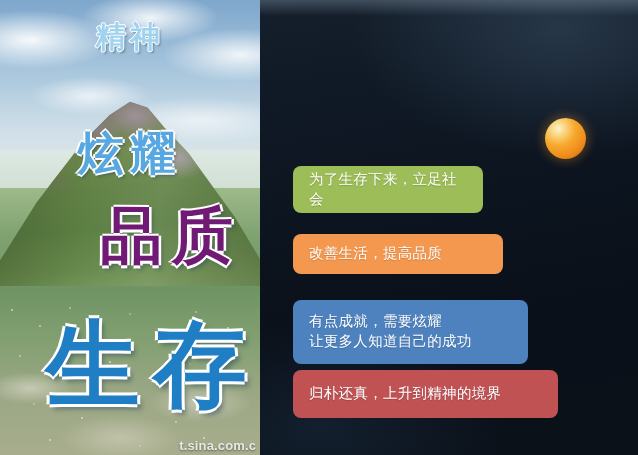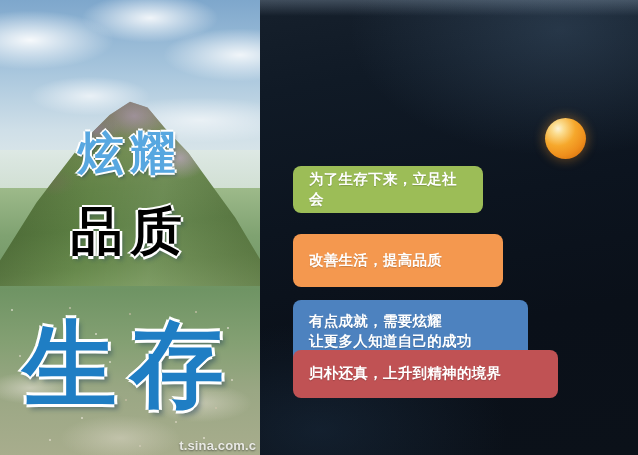--- a/index.html
+++ b/index.html
@@ -129,24 +129,24 @@
     letter-spacing: 0.14em;
     white-space: nowrap;
     line-height: 1;
   }
   .w1 { top: 22px;  font-size: 30px; color: #9fd2ef;
         text-shadow: 0 0 1px #fff, 1px 0 0 #fff, -1px 0 0 #fff, 0 1px 0 #fff, 0 -1px 0 #fff, 2px 2px 2px rgba(70,90,110,0.55); }
   .w2 { top: 72px;  font-size: 38px; color: #8ecbee;
         text-shadow: 0 0 1px #fff, 1.5px 0 0 #fff, -1.5px 0 0 #fff, 0 1.5px 0 #fff, 0 -1.5px 0 #fff, 2px 3px 3px rgba(60,80,100,0.5); }
   .w3 { top: 131px; font-size: 46px; color: #57a7e0;
         text-shadow: 0 0 1px #fff, 2px 0 0 #fff, -2px 0 0 #fff, 0 2px 0 #fff, 0 -2px 0 #fff, 2px 3px 3px rgba(40,70,95,0.5); font-family: Liberation Serif, serif; }
-  .w4 { top: 205px; font-size: 52px; color: #000000;
-        text-shadow: 0 0 1px #fff, 2.5px 0 0 #fff, -2.5px 0 0 #fff, 0 2.5px 0 #fff, 0 -2.5px 0 #fff, 3px 4px 4px rgba(30,60,90,0.45); }
+  .w4 { top: 205px; font-size: 62px; color: #701a75;
+        text-shadow: 0 0 1px #fff, 2.5px 0 0 #fff, -2.5px 0 0 #fff, 0 2.5px 0 #fff, 0 -2.5px 0 #fff, 3px 4px 4px rgba(30,60,90,0.45); margin-left: 41px; }
   .w5 { top: 318px; font-size: 94px; color: #1f7ec4;
-        text-shadow: 0 0 1px #fff, 3px 0 0 #fff, -3px 0 0 #fff, 0 3px 0 #fff, 0 -3px 0 #fff, 4px 5px 5px rgba(25,55,85,0.45); }
+        text-shadow: 0 0 1px #fff, 3px 0 0 #fff, -3px 0 0 #fff, 0 3px 0 #fff, 0 -3px 0 #fff, 4px 5px 5px rgba(25,55,85,0.45); padding-left: 23px; }
 
   .watermark {
     position: absolute;
     right: 4px;
     bottom: 2px;
     font-size: 13px;
     font-weight: bold;
     color: rgba(255,255,255,0.82);
     letter-spacing: 0.01em;
     text-shadow: 0 1px 2px rgba(0,0,0,0.45);
@@ -205,50 +205,51 @@
     background:
       radial-gradient(circle at 32% 26%, #fdf3d4 0%, #fbdc8e 14%, #f6a82c 42%, #ef8f1c 66%, #d9730f 88%, #b95c09 100%);
     box-shadow: 0 0 10px 3px rgba(244,150,40,0.28);
     filter: blur(0.3px);
   }
 
   .bubble {
     position: absolute;
     border-radius: 8px;
     color: #ffffff;
-    font-weight: bold;
+    font-weight: normal;
     font-size: 14.5px;
     letter-spacing: 0.02em;
     line-height: 1.35;
     display: flex;
     align-items: center;
     padding: 0 16px;
     box-sizing: border-box;
     text-shadow: 0 1px 1px rgba(0,0,0,0.18);
   }
   .bubble .line { display: block; }
 
   #bubble-1 { left: 33px;  top: 166px; width: 190px; height: 47px; }
-  #bubble-2 { left: 33px;  top: 234px; width: 210px; height: 53px; align-items: center; }
+  #bubble-2 { left: 33px;  top: 234px; width: 210px; height: 40px; align-items: center; }
   #bubble-3 { left: 33px;  top: 300px; width: 235px; height: 64px; }
-  #bubble-4 { left: 33px;  top: 350px; width: 265px; height: 48px; }
+  #bubble-4 { left: 33px;  top: 370px; width: 265px; height: 48px; }
 </style>
 </head>
 <body>
 
 <div id="stage">
 
   <div id="left-panel">
     <div class="sky"></div>
     <div class="haze"></div>
     <div class="city"></div>
     <div class="city-speckle"></div>
     <div class="mountain"></div>
     <div class="mountain-shade"></div>
 
+    <div class="word w1">精神</div>
     <div class="word w3">炫耀</div>
     <div class="word w4">品质</div>
     <div class="word w5">生存</div>
 
     <div class="watermark">t.sina.com.c</div>
   </div>
 
   <div id="right-panel">
     <div class="topglow"></div>
     <div class="stars"></div>

